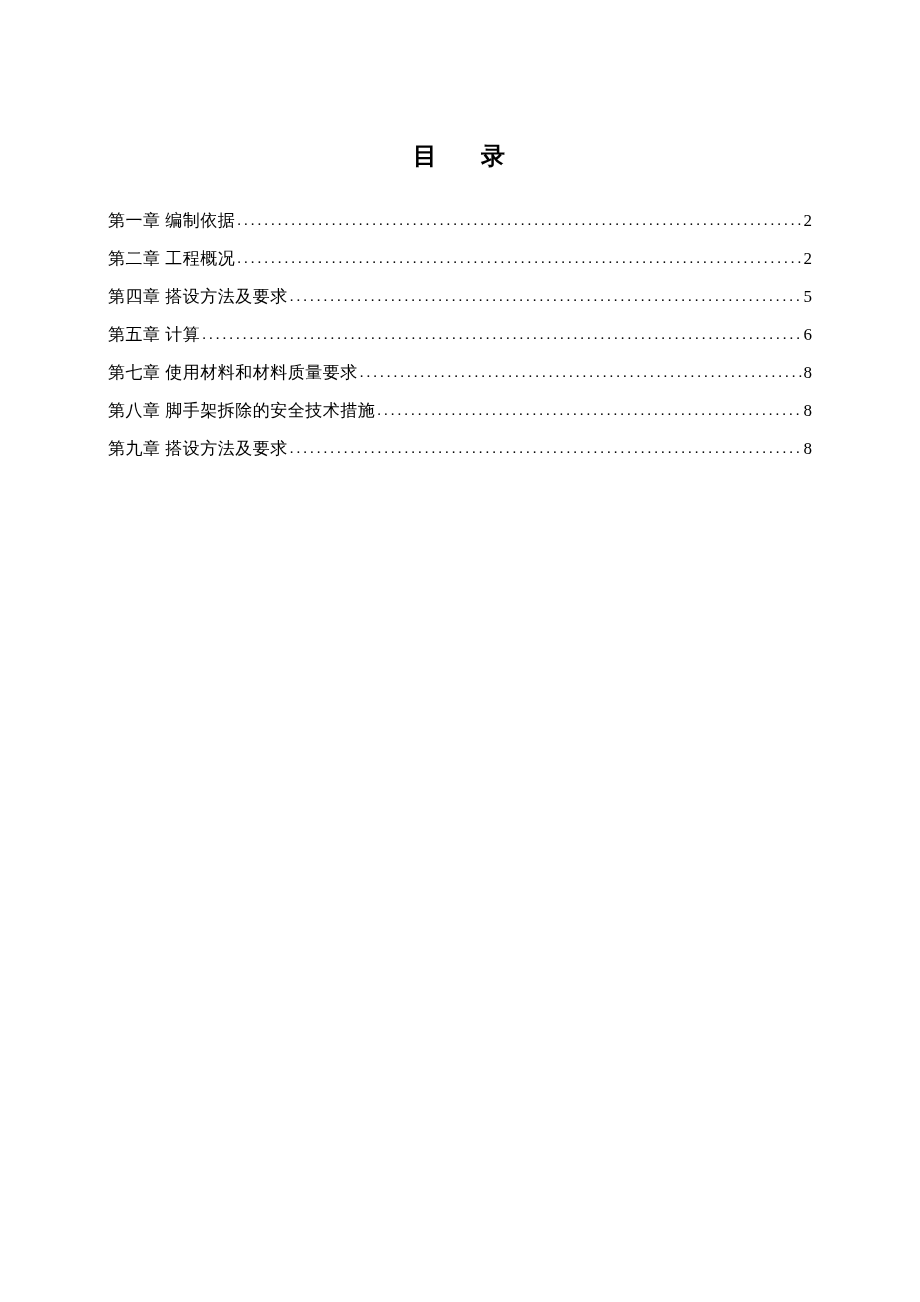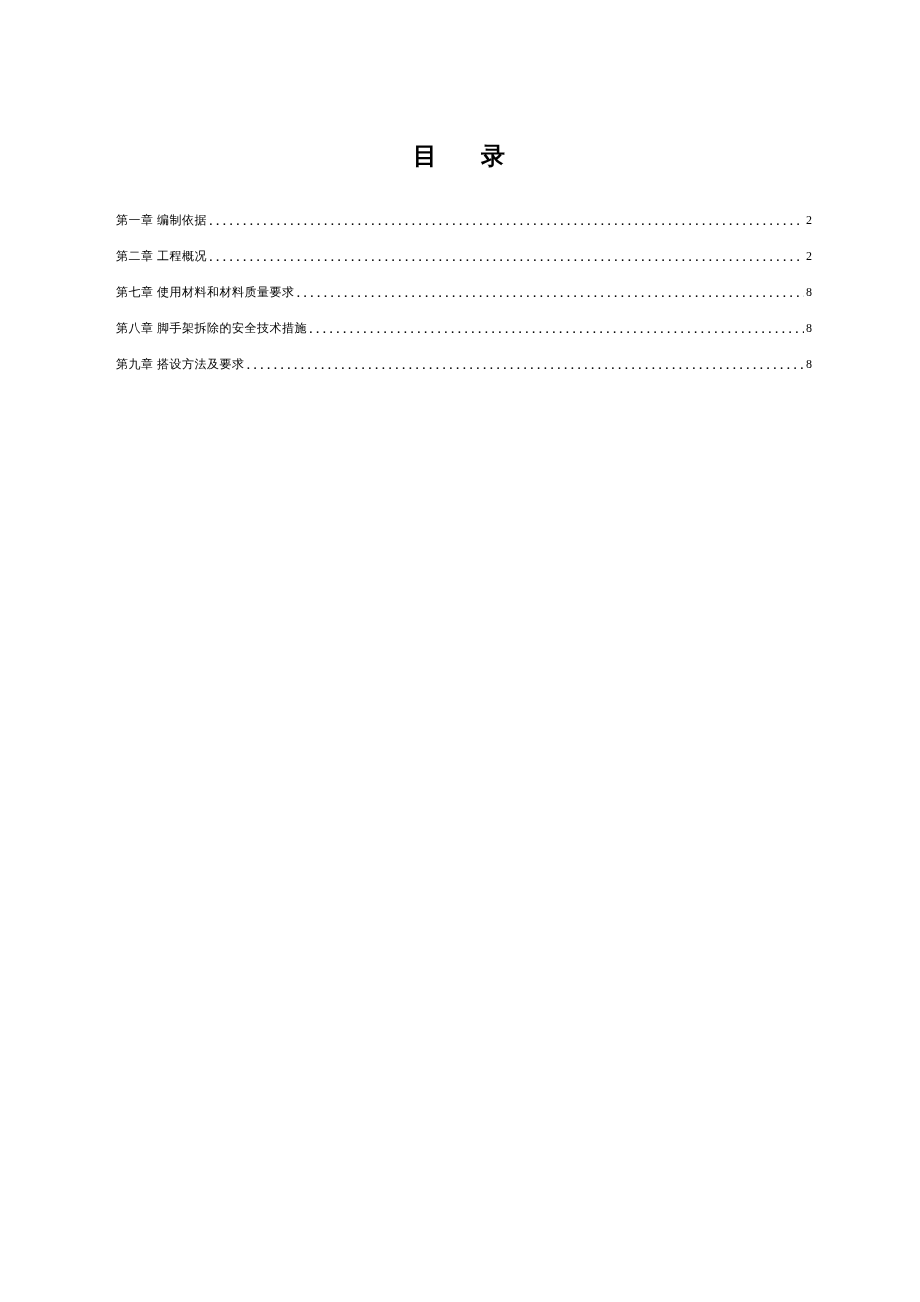--- a/index.html
+++ b/index.html
@@ -24,26 +24,25 @@
     }
     .title-gap {
       display: inline-block;
       width: 42px;
     }
     .toc {
       width: 100%;
     }
     .toc-entry {
       display: flex;
-      align-items: center;
-      font-size: 12px;
+      align-items: flex-start;
+      font-size: 17px;
       line-height: 1;
       margin-bottom: 21px;
       white-space: nowrap;
-      margin-left: 8px;
     }
     .toc-label {
       flex-shrink: 0;
       letter-spacing: 0.5px;
     }
     .toc-dots {
       flex: 1;
       overflow: hidden;
       letter-spacing: 3px;
       color: #000000;
@@ -72,20 +71,30 @@
     <span class="toc-label">第一章 编制依据</span>
     <span class="toc-dots"></span>
     <span class="toc-page">2</span>
   </div>
   <div class="toc-entry">
     <span class="toc-label">第二章 工程概况</span>
     <span class="toc-dots"></span>
     <span class="toc-page">2</span>
   </div>
   <div class="toc-entry">
+    <span class="toc-label">第四章 搭设方法及要求</span>
+    <span class="toc-dots"></span>
+    <span class="toc-page">5</span>
+  </div>
+  <div class="toc-entry">
+    <span class="toc-label">第五章 计算</span>
+    <span class="toc-dots"></span>
+    <span class="toc-page">6</span>
+  </div>
+  <div class="toc-entry">
     <span class="toc-label">第七章 使用材料和材料质量要求</span>
     <span class="toc-dots"></span>
     <span class="toc-page">8</span>
   </div>
   <div class="toc-entry">
     <span class="toc-label">第八章 脚手架拆除的安全技术措施</span>
     <span class="toc-dots"></span>
     <span class="toc-page">8</span>
   </div>
   <div class="toc-entry">

